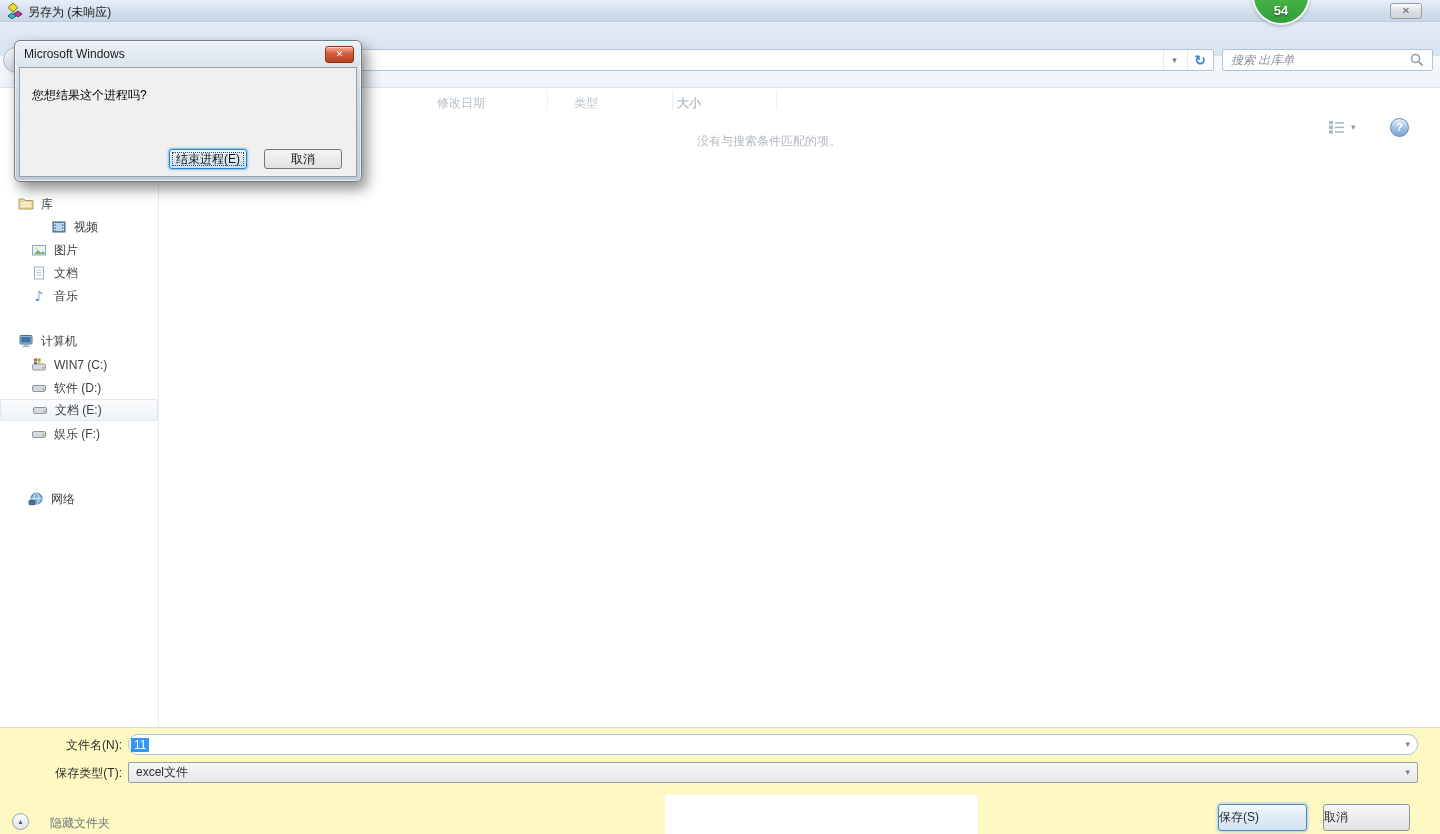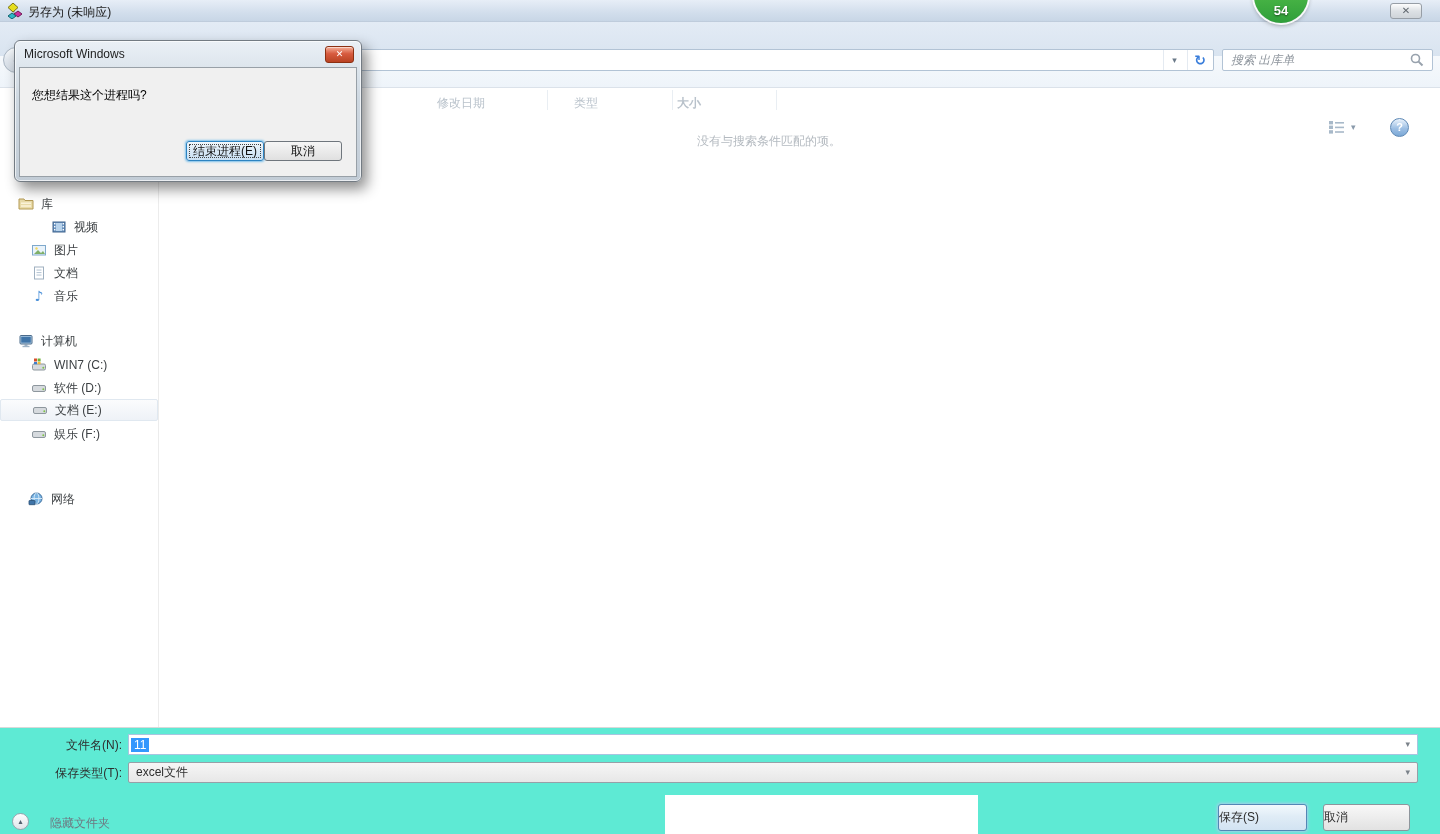--- a/index.html
+++ b/index.html
@@ -57,24 +57,24 @@
   .colsep { position:absolute; top:2px; width:1px; height:20px; background:#e9eef3; }
   .empty-msg { position:absolute; left:697px; top:45px; color:#b4bac0; }
 
   .srow { position:absolute; left:0; width:158px; height:22px; display:flex; align-items:center; gap:7px;
     color:#3c4043; white-space:nowrap; }
   .srow .icn { width:16px; height:16px; flex:none; display:inline-block; }
   .note { font-family:"DejaVu Sans",sans-serif; color:#4a90d9; font-size:14px; line-height:16px; width:16px; text-align:center; }
   .sel-row { background:linear-gradient(#fbfcfd,#eef2f7); border:1px solid #e0e8f0; border-radius:2px; }
 
   
-  .footer { position:absolute; left:0; top:727px; width:1440px; height:107px; background:#5eead4; border-top:1px solid #d9d9d9; z-index:2; }
+  .footer { position:absolute; left:0; top:727px; width:1440px; height:107px; background:#fef9c3; border-top:1px solid #d9d9d9; z-index:2; }
   .flabel { position:absolute; width:102px; text-align:right; color:#2e2e2e; }
   .fname-field { position:absolute; left:128px; top:6px; width:1290px; height:21px; background:#fff;
-    border:1px solid #a7c5e0; border-radius:0; display:flex; align-items:center; }
+    border:1px solid #a7c5e0; border-radius:10px; display:flex; align-items:center; }
   .fname-sel { background:#3297fd; color:#fff; padding:0 3px; margin-left:2px; }
   .field-dd { position:absolute; right:7px; color:#7b828a; font-size:9px; top:4px; }
   .ftype-combo { position:absolute; left:128px; top:34px; width:1290px; height:21px;
     background:linear-gradient(#f6f6f6,#e7e7e7); border:1px solid #97a0a8; border-radius:2px;
     display:flex; align-items:center; padding-left:7px; color:#2e2e2e; }
   .hide-btn { position:absolute; left:12px; top:85px; width:17px; height:17px; border-radius:50%;
     background:linear-gradient(#fcfdfe,#dfe5ea); border:1px solid #98a3ad; color:#52606e;
     font-size:8px; text-align:center; line-height:15px; }
   .hide-label { position:absolute; left:34px; top:87px; color:#6e7882;padding-left:16px; }
   .btn { position:absolute; top:76px; height:27px; border-radius:3px; line-height:25px; color:#2c2c2c; }
@@ -91,21 +91,21 @@
     box-shadow:inset 0 0 0 1px rgba(255,255,255,.65), 5px 7px 14px rgba(0,0,0,.45);
     padding:0 4px 4px; }
   .dlg-title { height:26px; display:flex; align-items:center; padding:0 5px; color:#1d1d1d; position:relative; }
   .dlg-close { position:absolute; right:3px; top:5px; width:29px; height:17px;
     background:linear-gradient(#f5b09a,#d75b3f 45%,#b94323); border:1px solid #8c3012; border-radius:3px;
     color:#fff; font-size:9px; font-weight:bold; text-align:center; line-height:15px;
     box-shadow:inset 0 1px 0 rgba(255,255,255,.5); }
   .dlg-body { background:#f0f0f0; border:1px solid #98a0a7; height:110px; position:relative; padding:10px 12px; color:#000; }
   .dlg-msg { width:278px; line-height:15px; }
   .dlg-q { margin-top:9px; }
-  .dlg-btns { position:absolute; bottom:15px; right:14px; display:flex; }
+  .dlg-btns { position:absolute; bottom:7px; right:14px; display:flex; gap:17px; }
   .dlg-btn { height:20px; text-align:center; line-height:18px; color:#111; border-radius:3px; }
   .dlg-btn-end { width:78px; background:linear-gradient(#f2f8fc,#dcebf7 45%,#c9e0f3);
     border:1px solid #2c83c1; box-shadow:0 0 2px 1px #7dc0ea; outline:1px dotted #444; outline-offset:-4px; }
   .dlg-btn-cancel { width:78px; background:linear-gradient(#f6f6f6,#e0e0e0); border:1px solid #6f767d; }
 </style>
 </head>
 <body>
 
 <div id="screen">
 

